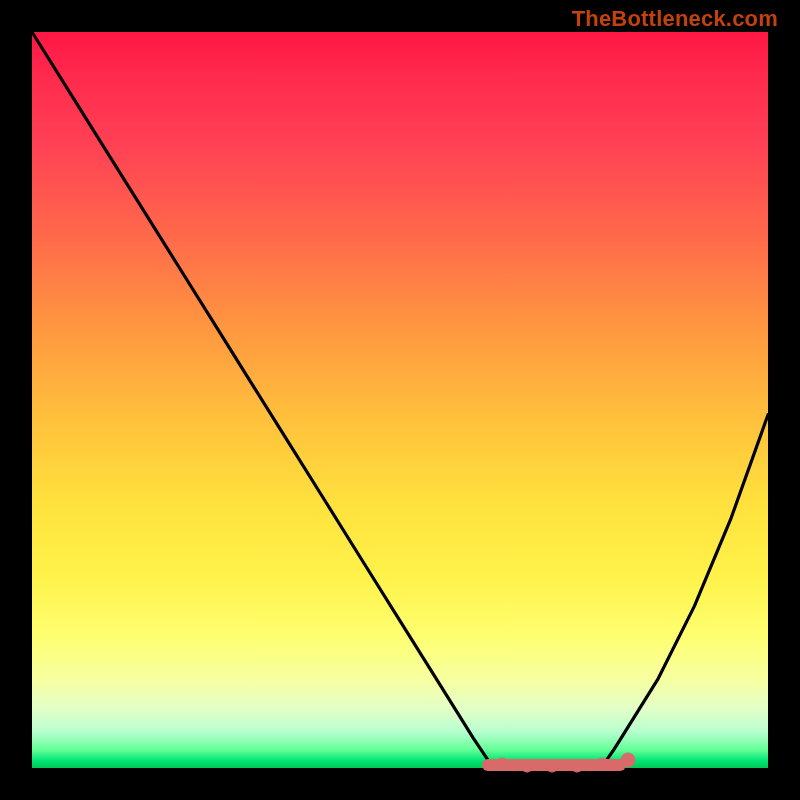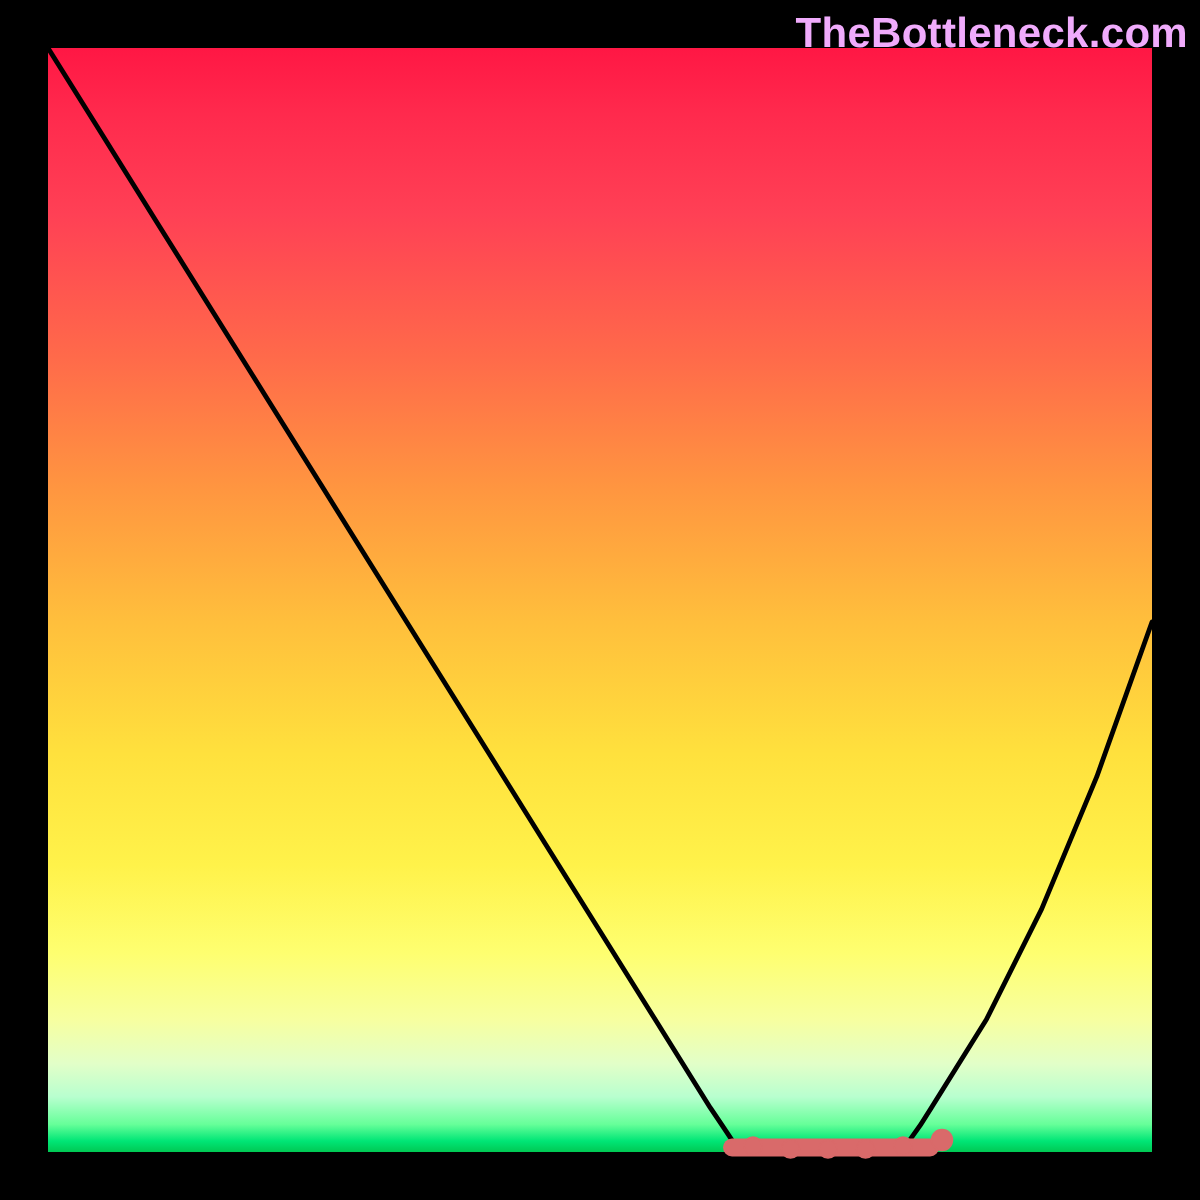--- a/index.html
+++ b/index.html
@@ -41,23 +41,23 @@
       #e2ffc8 92%,
       #b8ffcf 95%,
       #66ff99 97.5%,
       #00e676 99%,
       #00c853 100%
     );
   }
   .watermark {
     position: absolute;
     top: 6px;
-    right: 8px;
-    color: #f0abfc;
-    font-size: 28px;
+    right: 22px;
+    color: #c2410c;
+    font-size: 22px;
     font-weight: 600;
     letter-spacing: 0.2px;
   }
   svg.curve {
     position: absolute;
     left: 0;
     top: 0;
     width: 736px;
     height: 736px;
     overflow: visible;

